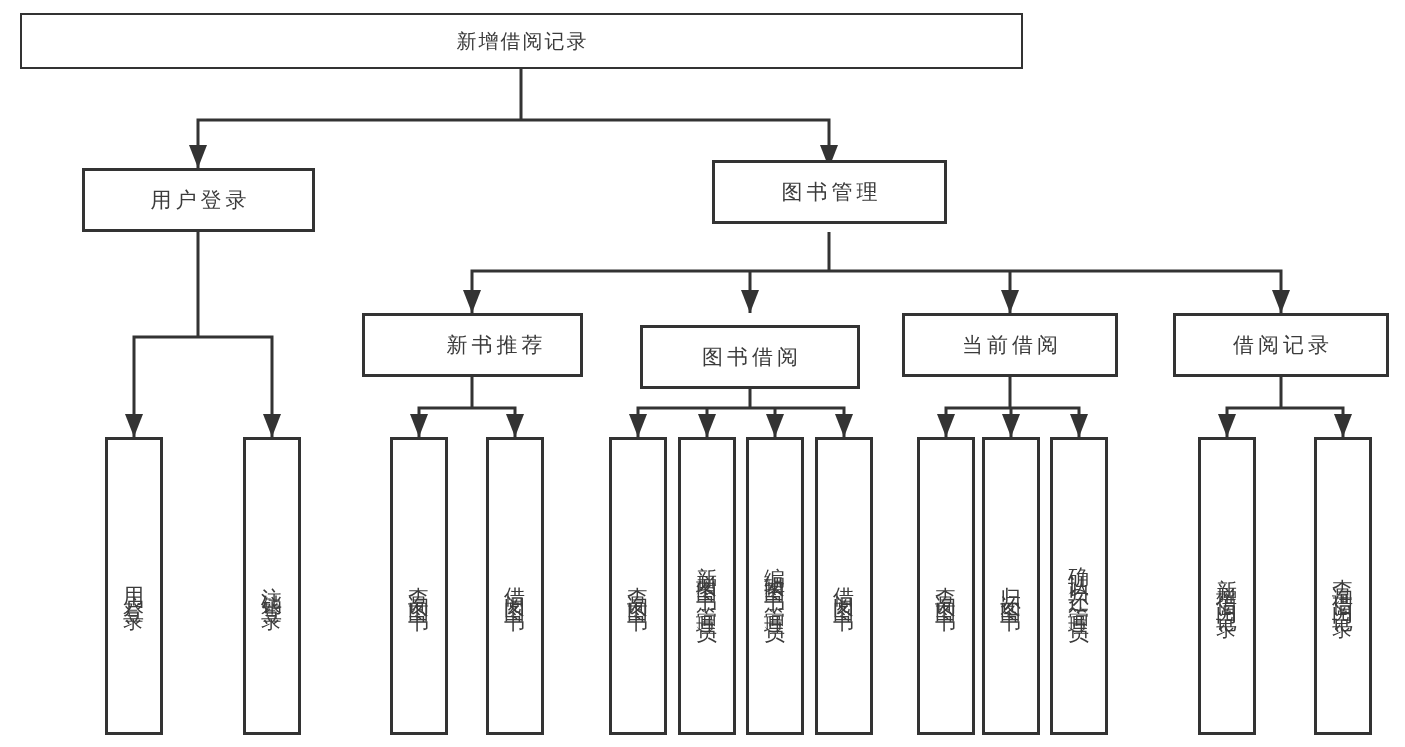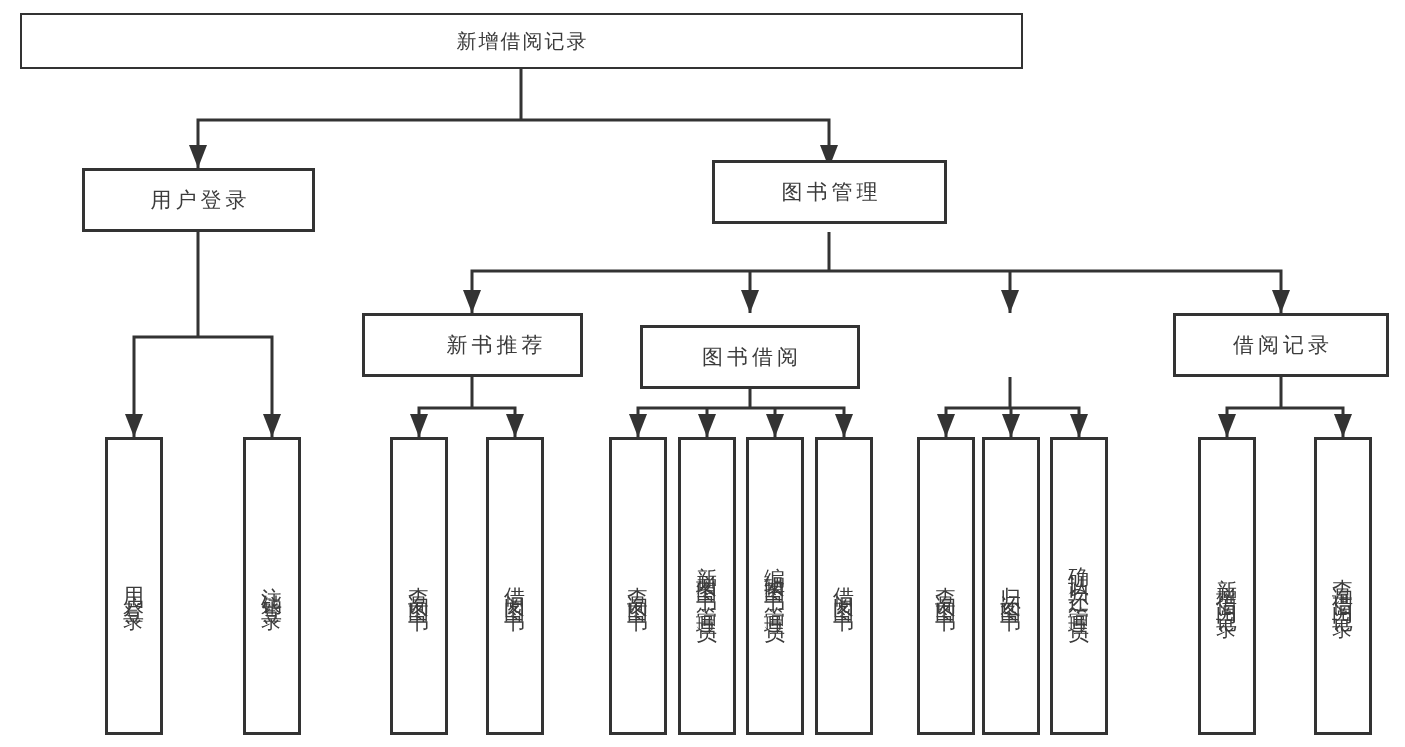--- a/index.html
+++ b/index.html
@@ -112,20 +112,23 @@
   <div class="node" style="left:712px; top:160px; width:235px; height:64px;">
     <span class="hlabel">图书管理</span>
   </div>
 
   <div class="node" style="left:362px; top:313px; width:221px; height:64px;padding-left:44px;">
     <span class="hlabel">新书推荐</span>
   </div>
   <div class="node" style="left:640px; top:313px; width:220px; height:64px;margin-top:12px;">
     <span class="hlabel">图书借阅</span>
   </div>
+  <div class="node" style="left:902px; top:313px; width:216px; height:64px;">
+    <span class="hlabel">当前借阅</span>
+  </div>
   <div class="node" style="left:1173px; top:313px; width:216px; height:64px;">
     <span class="hlabel">借阅记录</span>
   </div>
 
   <div class="node vnode" style="left:105px;">
     <span class="vlabel">用户登录</span>
   </div>
   <div class="node vnode" style="left:243px;">
     <span class="vlabel">注销登录</span>
   </div>

